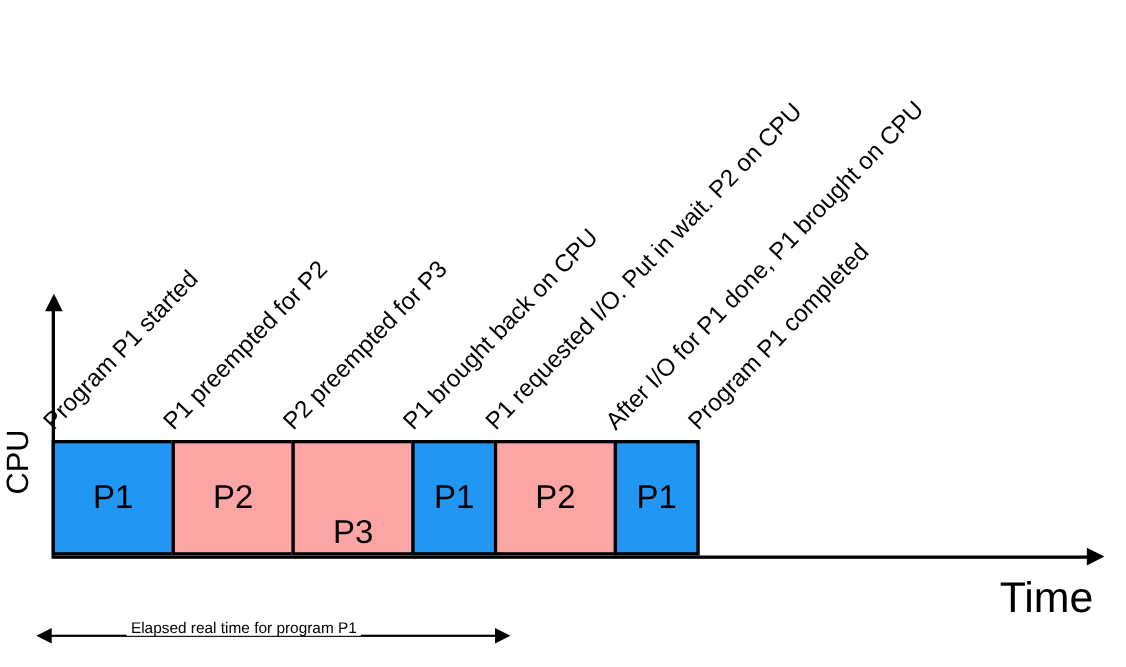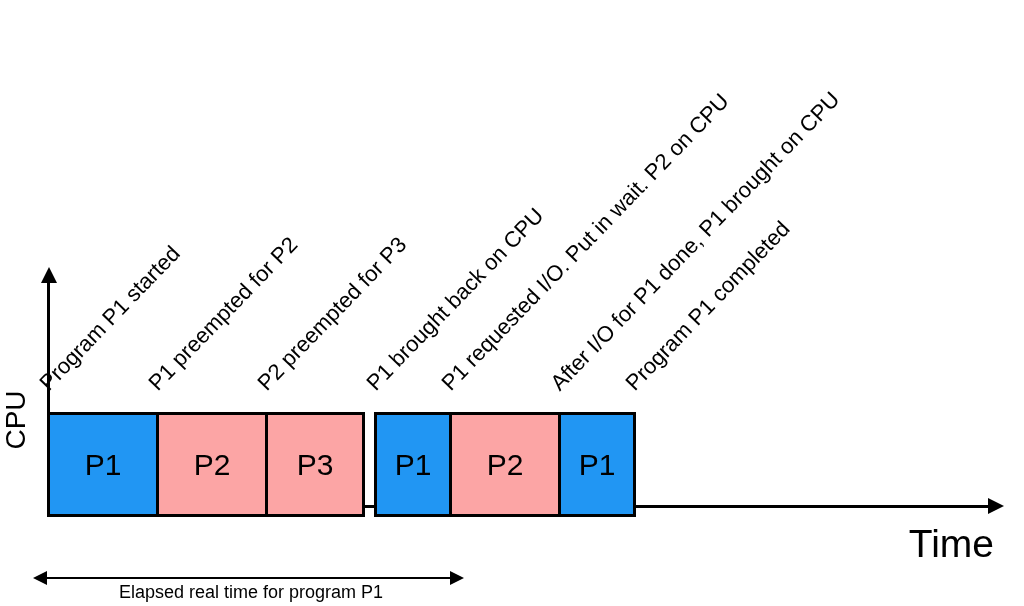--- a/index.html
+++ b/index.html
@@ -75,21 +75,20 @@
   .block {
     position: absolute;
     top: 400px;
     height: 105px;
     border: 3px solid #000;
     box-sizing: border-box;
     display: flex;
     align-items: center;
     justify-content: center;
     font-size: 30px;
-    margin-top: 12px;
   }
   .block.blue { background: #2196f3; }
   .block.white { background: #fca5a5; }
   
   .event {
     position: absolute;
     white-space: nowrap;
     font-size: 22px;
     transform: rotate(-46deg);
     transform-origin: left bottom;
@@ -116,23 +115,23 @@
     position: absolute;
     left: 450px;
     top: 571px;
     width: 0; height: 0;
     border-top: 7px solid transparent;
     border-bottom: 7px solid transparent;
     border-left: 14px solid #000;
   }
   .brace-text {
     position: absolute;
-    top: 582px;
+    top: 562px;
     left: 115px;
-    font-size: 18px;
+    font-size: 14px;
     background:#fff;
     padding:0 4px;
   }
 </style>
 </head>
 <body>
 
 <div class="stage">
 
   <div class="y-axis"></div>
@@ -143,21 +142,21 @@
   <div class="x-arrow"></div>
   <div class="x-label">Time</div>
 
   <div id="blocks-container">
       <div class="block blue" style="left: 47px; width: 112px;">
         <span>P1</span>
       </div>
       <div class="block white" style="left: 156px; width: 112px;">
         <span>P2</span>
       </div>
-      <div class="block white" style="left: 265px; width: 100px;">
+      <div class="block white" style="left: 265px; width: 112px; align-items: flex-end;">
         <span>P3</span>
       </div>
       <div class="block blue" style="left: 374px; width: 78px;">
         <span>P1</span>
       </div>
       <div class="block white" style="left: 449px; width: 112px;">
         <span>P2</span>
       </div>
       <div class="block blue" style="left: 558px; width: 78px;">
         <span>P1</span>

